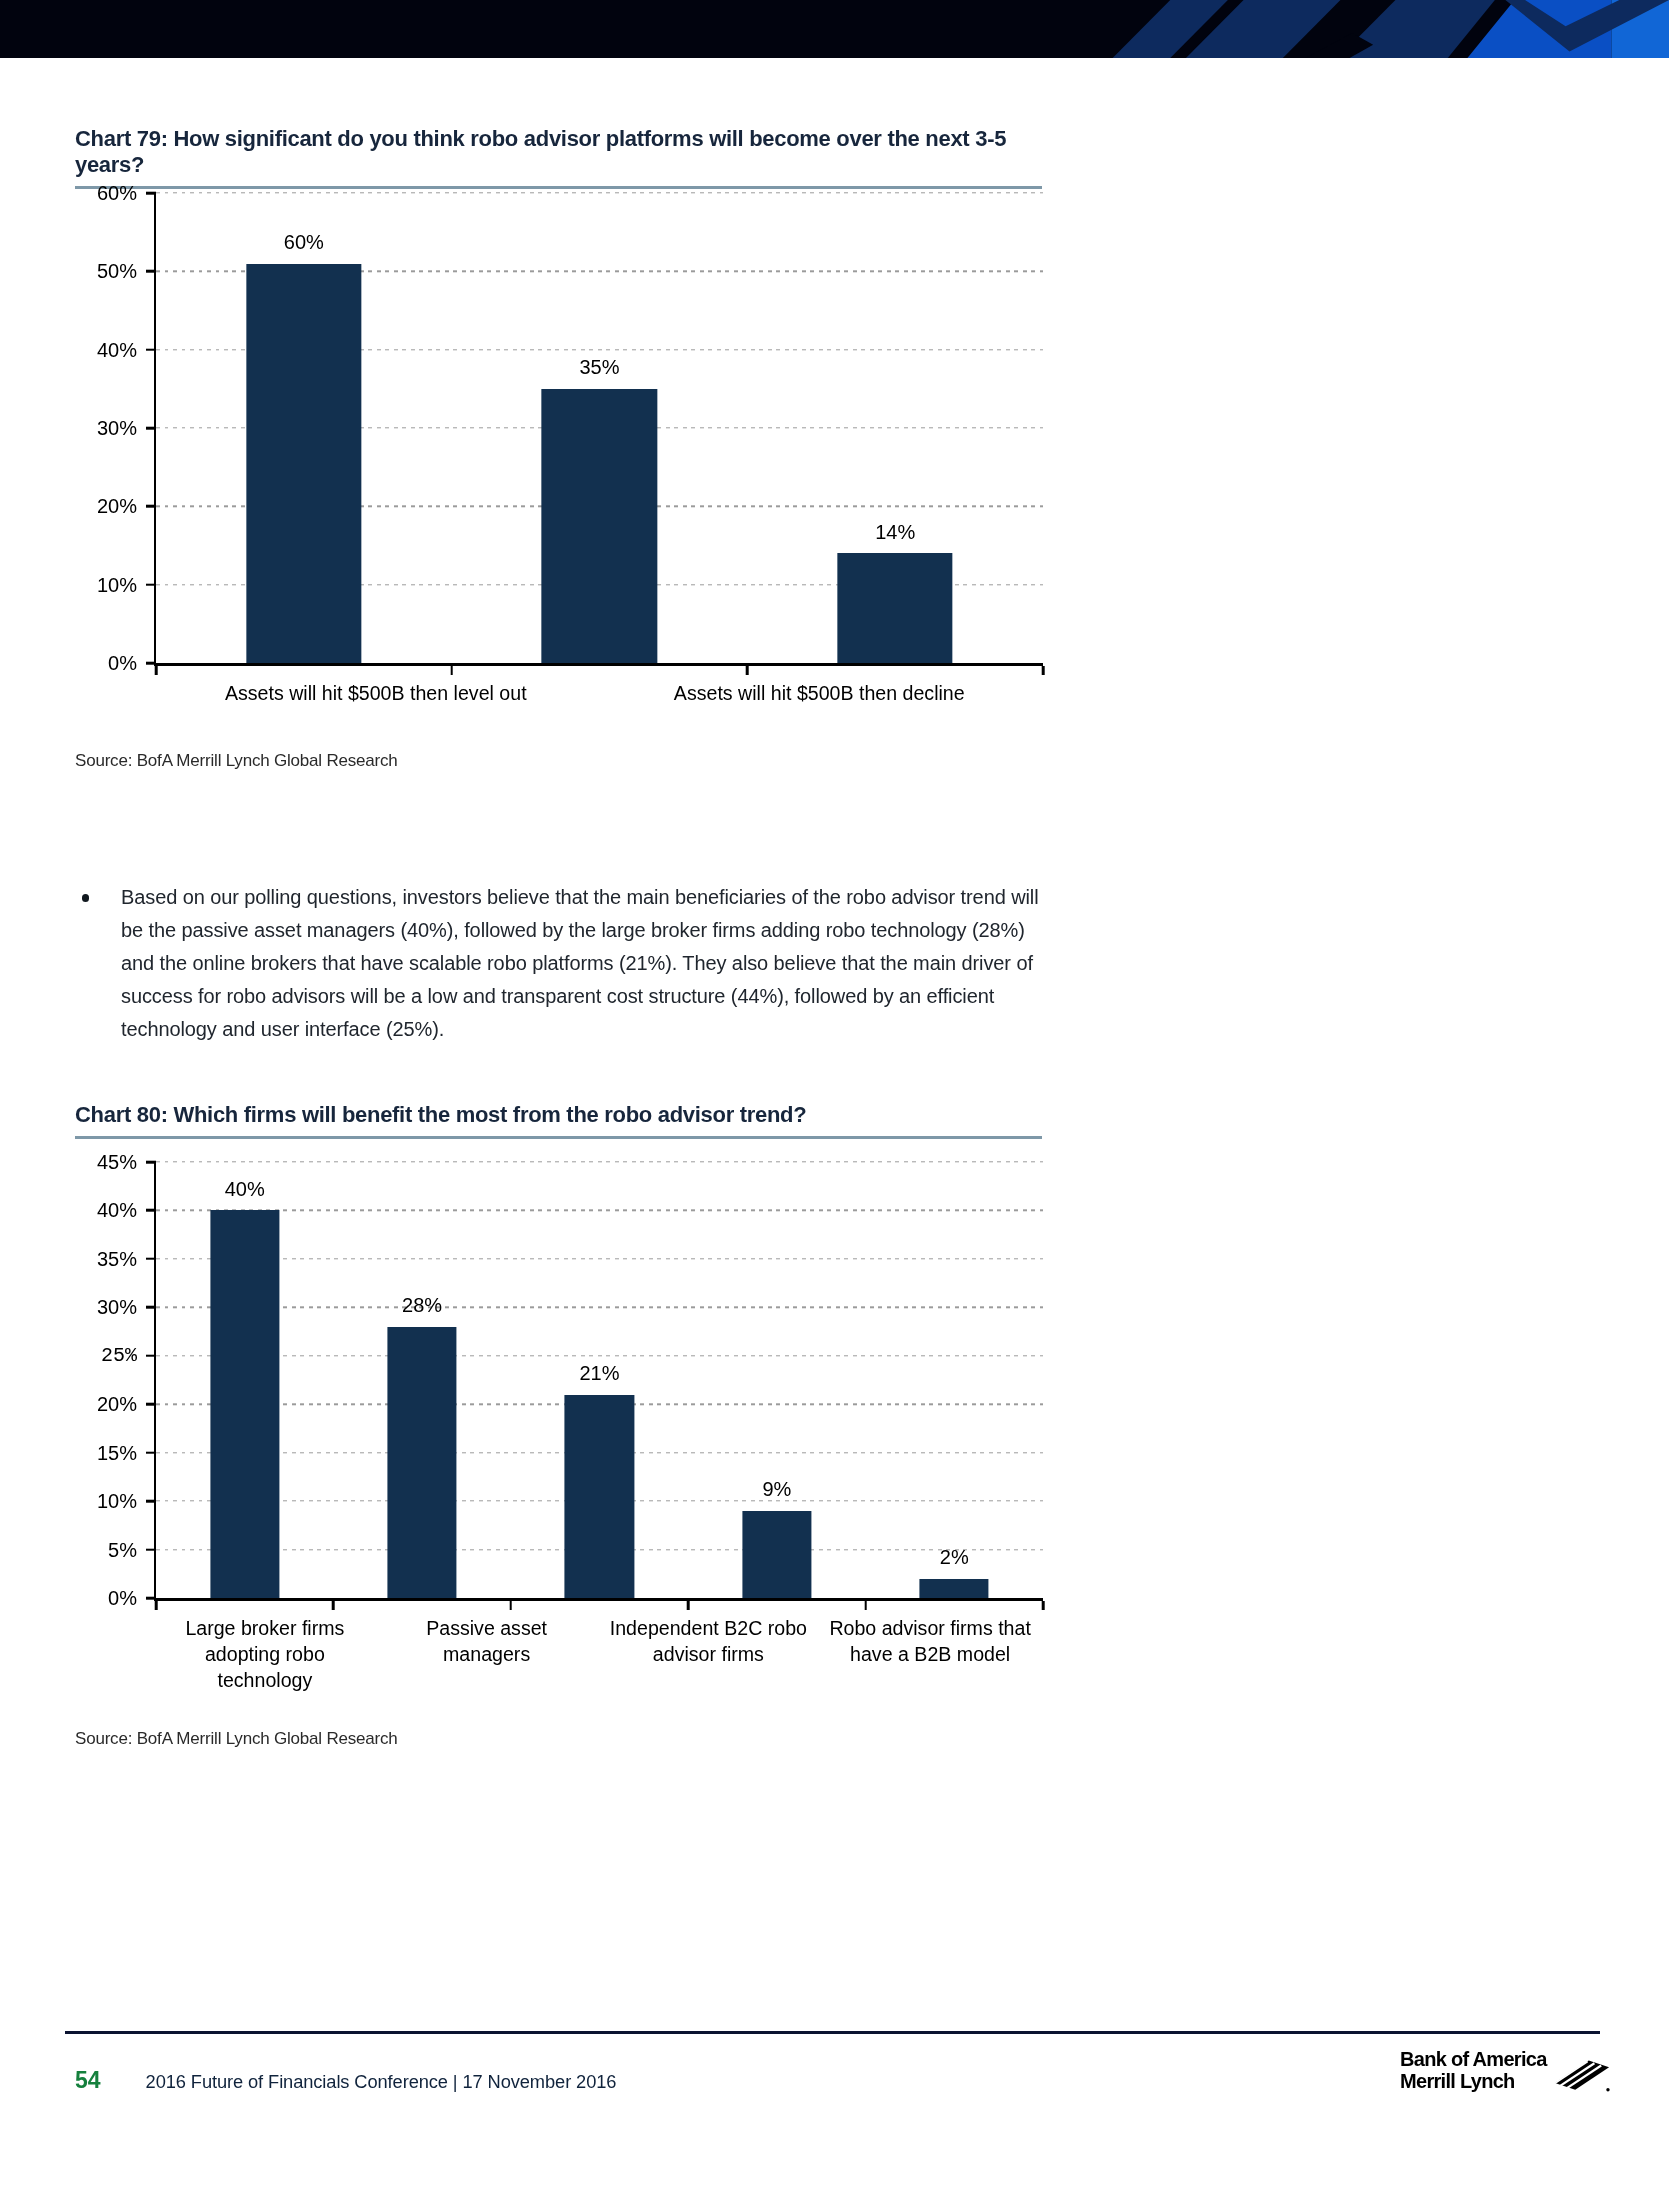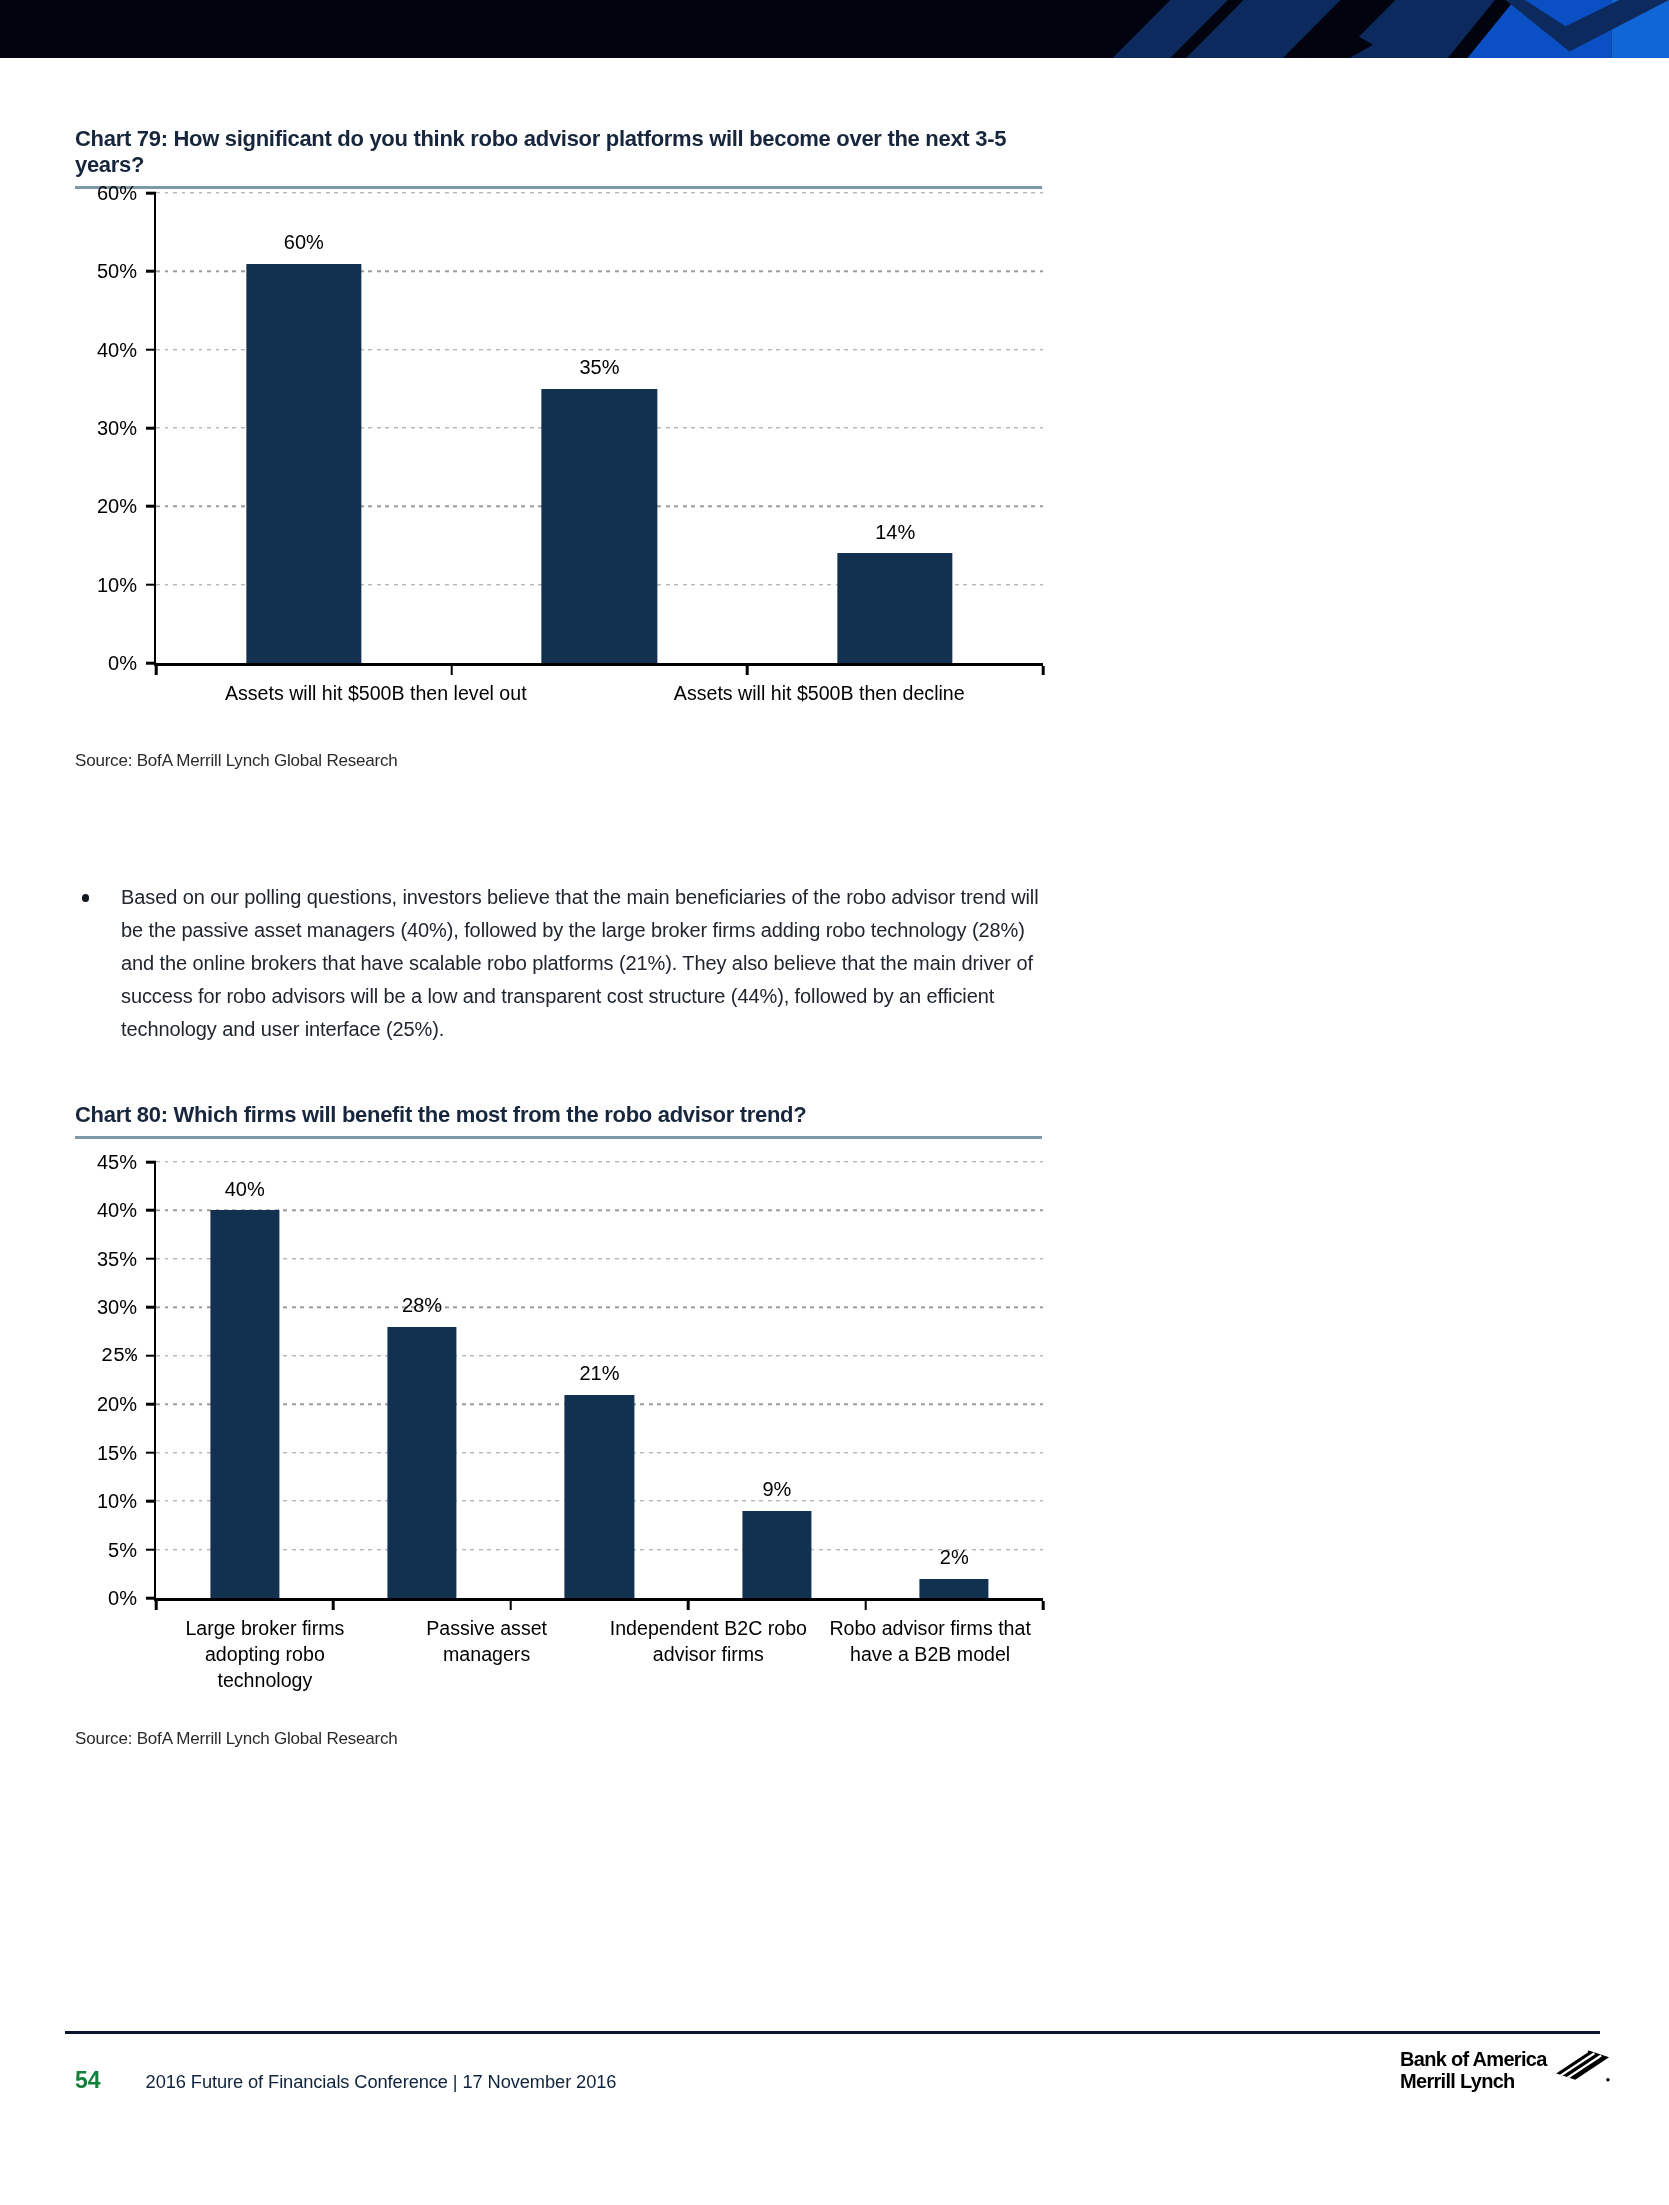--- a/index.html
+++ b/index.html
@@ -69,21 +69,21 @@
     margin-left:46px;font-size:20px;line-height:33px;color:#20262e;letter-spacing:-0.1px;
   }
 
   
   .footer-rule{position:absolute;left:65px;top:2031px;width:1535px;height:2.6px;background:#0b1331;}
   .footer{position:absolute;left:75px;top:2067px;display:flex;align-items:baseline;}
   .page-number{font-size:23px;font-weight:bold;color:#15803d;}
   .footer-text{font-size:18.3px;color:#10233c;margin-left:45px;letter-spacing:-0.1px;}
 
   
-  .logo{position:absolute;left:1400px;top:2048px;display:flex;align-items:flex-start;}
+  .logo{position:absolute;left:1400px;top:2048px;display:flex;align-items:flex-end;}
   .logo-text{font-size:20px;font-weight:bold;color:#000;line-height:22px;letter-spacing:-0.7px;white-space:nowrap;}
   .logo-flag{margin-left:6.5px;margin-top:-1.3px;}
 
   
   .watermark{
     position:absolute;right:10.5px;top:2155px;font-size:35px;color:#141414;
     letter-spacing:0.3px;white-space:nowrap;
   }
 </style>
 </head>

